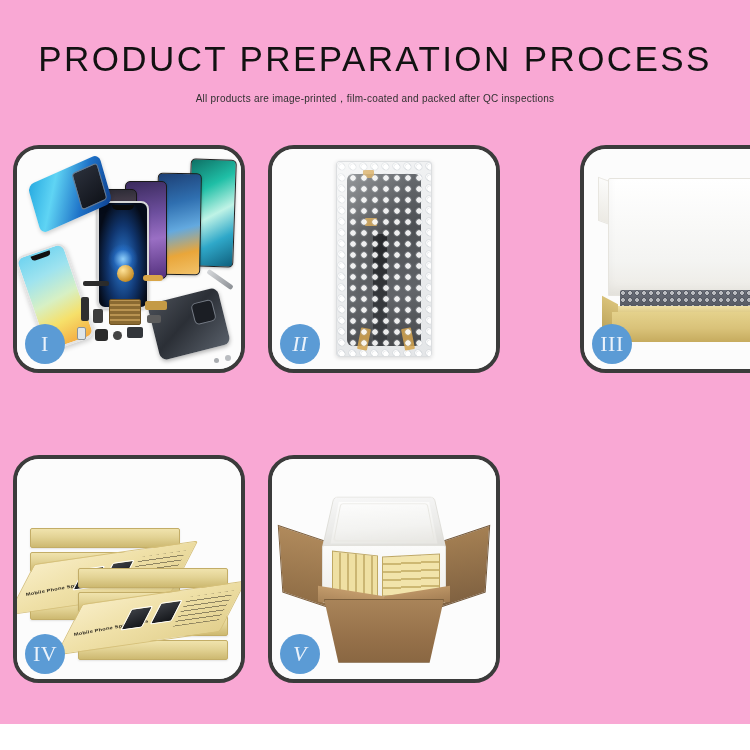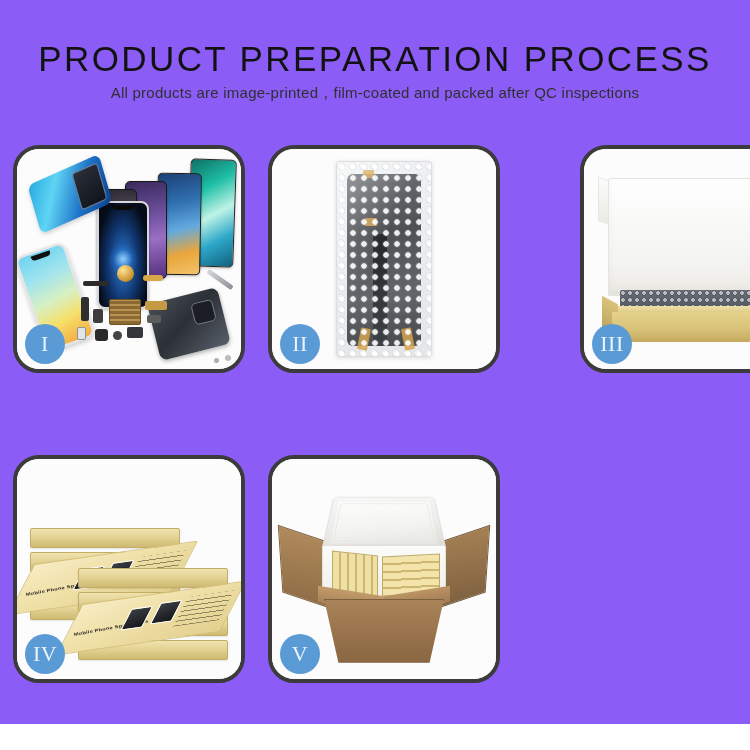--- a/index.html
+++ b/index.html
@@ -9,44 +9,44 @@
     height: 750px;
     background: #ffffff;
     font-family: "Liberation Sans", sans-serif;
     overflow: hidden;
   }
 
   #page {
     position: relative;
     width: 750px;
     height: 724px;
-    background: #8b5cf6;
+    background: #f9a8d4;
   }
 
   
   .header {
     position: absolute;
     top: 38px;
     left: 0;
     width: 750px;
     text-align: center;
   }
   .main-title {
     font-family: "Liberation Sans", sans-serif;
     font-size: 35px;
     font-weight: 400;
     letter-spacing: 2.4px;
     color: #121212;
     line-height: 42px;
     white-space: nowrap;
   }
   .sub-title {
-    margin-top: 3px;
+    margin-top: 9px;
     font-family: "Liberation Sans", sans-serif;
-    font-size: 15px;
+    font-size: 10px;
     font-weight: 400;
     letter-spacing: 0.25px;
     color: #303030;
     line-height: 20px;
     white-space: nowrap;
   }
 
   
   .grid {
     position: absolute;
@@ -58,21 +58,21 @@
   .panel {
     position: absolute;
     width: 232px;
     height: 228px;
     border: 4px solid #3b3b3b;
     border-radius: 26px;
     background: #fbfbfb;
     overflow: hidden;
   }
   .panel.c0 { left: 0px; }
-  .panel.c1 { left: 255px; }
+  .panel.c1 { left: 255px; font-style: italic; }
   .panel.c2 { left: 527px; margin-left: 40px; }
   .panel.r0 { top: 0px; }
   .panel.r1 { top: 310px; }
 
   .panel-inner {
     position: absolute;
     inset: 0;
     background: #fcfcfc;
   }
 

